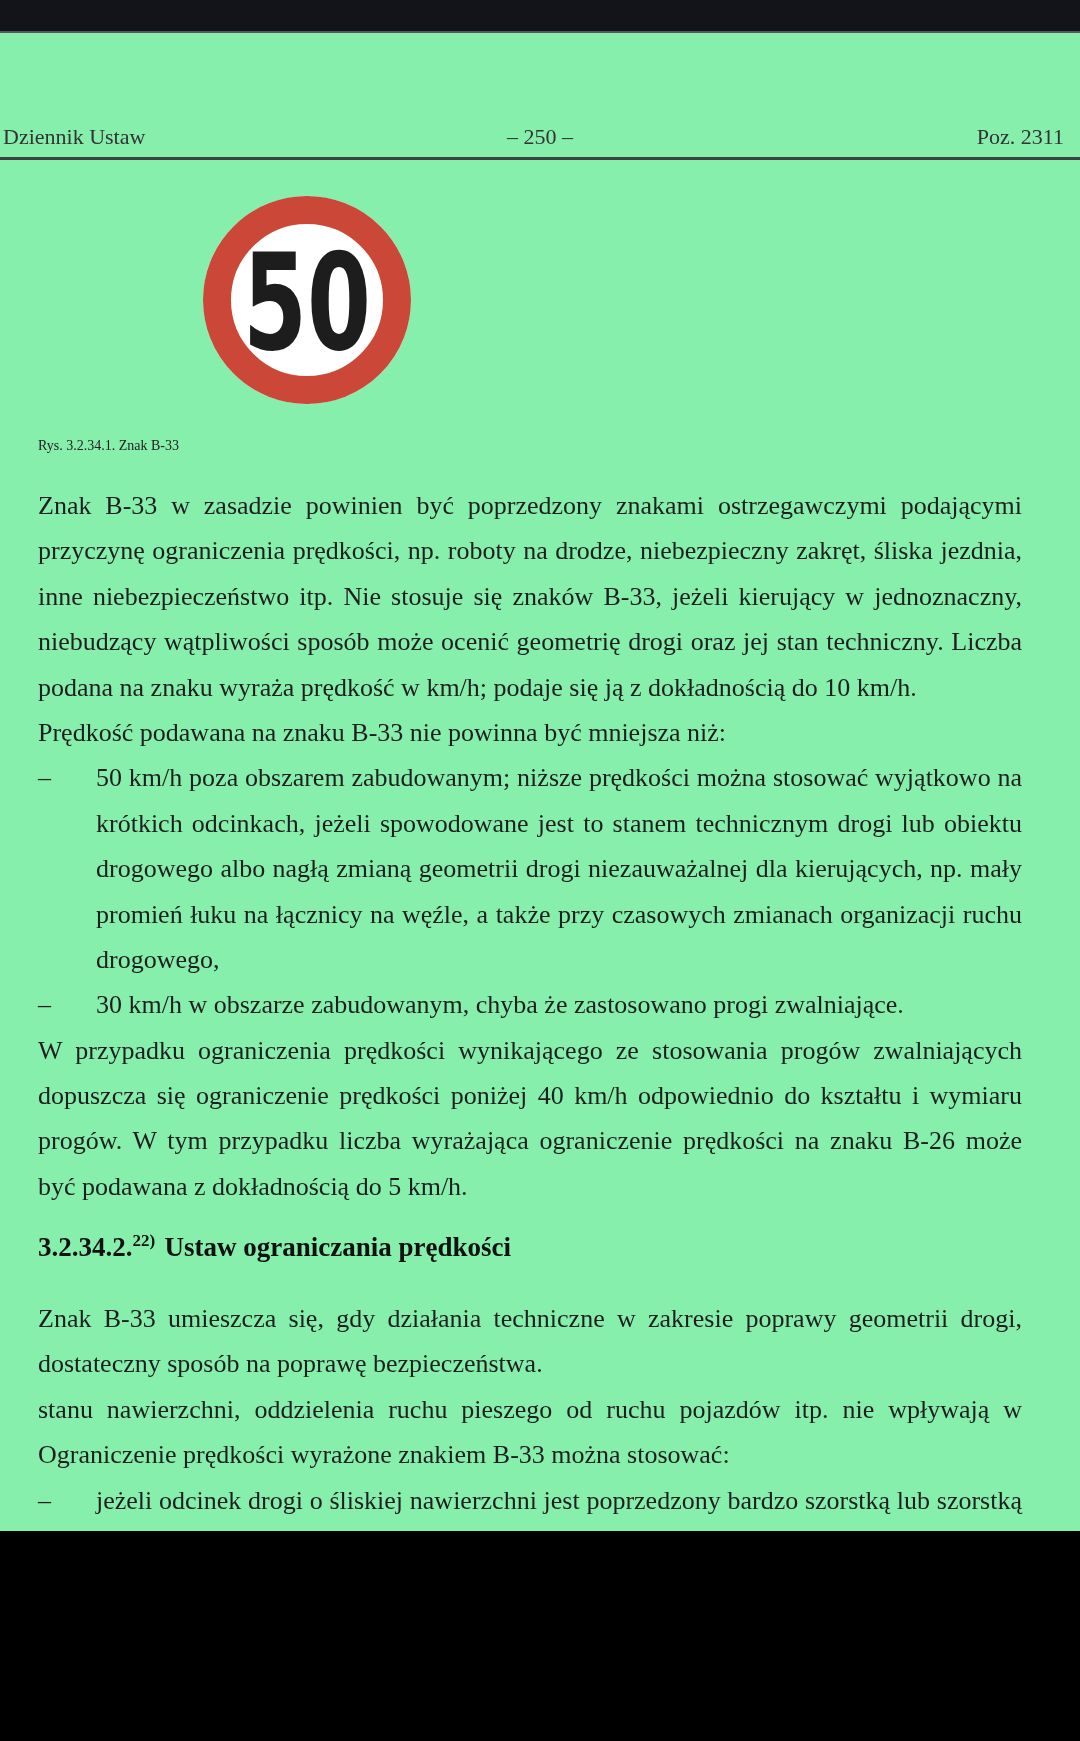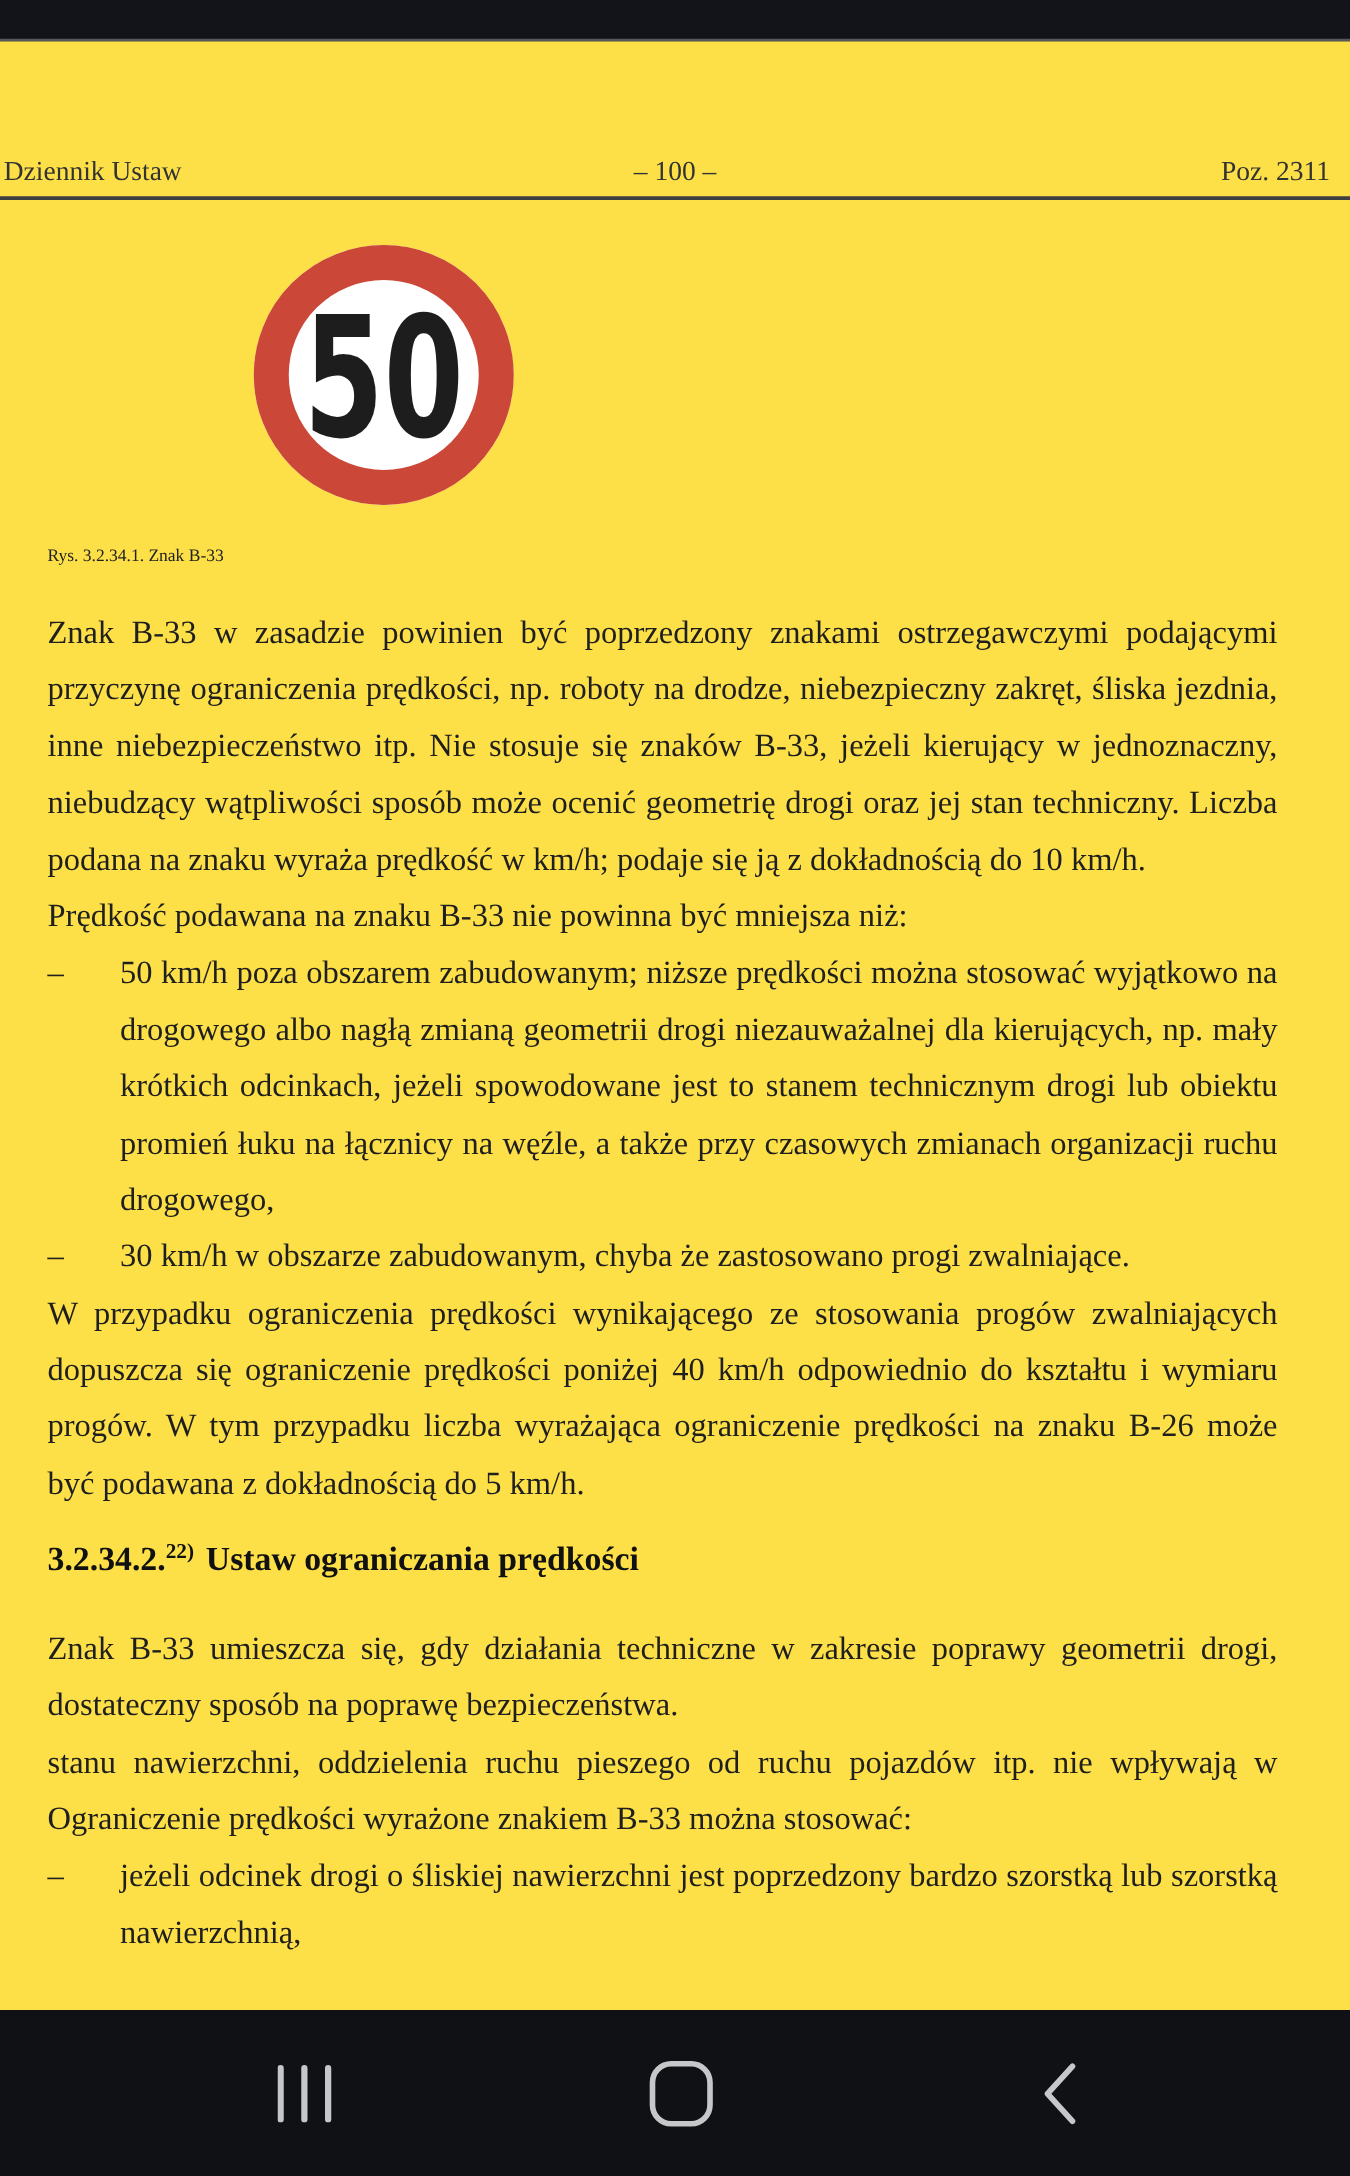--- a/index.html
+++ b/index.html
@@ -1,17 +1,17 @@
 <!DOCTYPE html>
 <html lang="pl"><head>
 <meta charset="utf-8">
 <style>
   html,body { margin:0; padding:0; background:#000; }
   .screen {
-    position:relative; width:1080px; height:1741px; background:#fde047;
+    position:relative; width:1080px; height:1531px; background:#86efac;
     font-family:"Liberation Serif", serif; overflow:hidden;
   }
   
   .statusbar {
     position:absolute; top:0; left:0; width:1080px; height:31px;
     background:#121419; border-bottom:2px solid #55575b;
   }
   
   .doc-header { position:absolute; top:124px; left:0; width:1080px; height:32px;
     font-size:22px; color:#333333; }
@@ -50,21 +50,21 @@
 <body>
 
 <div class="screen">
 
   <div class="statusbar"></div>
 
   <div class="page">
 
     <div class="doc-header">
       <span class="hleft">Dziennik Ustaw</span>
-      <span class="hcenter">– 100 –</span>
+      <span class="hcenter">– 250 –</span>
       <span class="hright">Poz. 2311</span>
     </div>
     <div class="rule"></div>
 
     <svg class="sign" width="240" height="262" viewBox="0 0 240 262">
       <circle cx="119" cy="131" r="104" fill="#ffffff"></circle>
       <circle cx="119" cy="131" r="90" fill="none" stroke="#cb4839" stroke-width="28"></circle>
       <text x="119" y="180" text-anchor="middle" font-size="134" fill="#1d1d1d" textLength="128" lengthAdjust="spacingAndGlyphs">50</text>
     </svg>
 
@@ -94,25 +94,25 @@
         <div class="line flush">
 
         <span class="ltext">Prędkość podawana na znaku B-33 nie powinna być mniejsza niż:</span>
       </div>
         <div class="line indent">
         <span class="marker">–</span>
         <span class="ltext">50 km/h poza obszarem zabudowanym; niższe prędkości można stosować wyjątkowo na</span>
       </div>
         <div class="line indent">
 
-        <span class="ltext">drogowego albo nagłą zmianą geometrii drogi niezauważalnej dla kierujących, np. mały</span>
+        <span class="ltext">krótkich odcinkach, jeżeli spowodowane jest to stanem technicznym drogi lub obiektu</span>
       </div>
         <div class="line indent">
 
-        <span class="ltext">krótkich odcinkach, jeżeli spowodowane jest to stanem technicznym drogi lub obiektu</span>
+        <span class="ltext">drogowego albo nagłą zmianą geometrii drogi niezauważalnej dla kierujących, np. mały</span>
       </div>
         <div class="line indent">
 
         <span class="ltext">promień łuku na łącznicy na węźle, a także przy czasowych zmianach organizacji ruchu</span>
       </div>
         <div class="line indent flush">
 
         <span class="ltext">drogowego,</span>
       </div>
         <div class="line indent flush">

